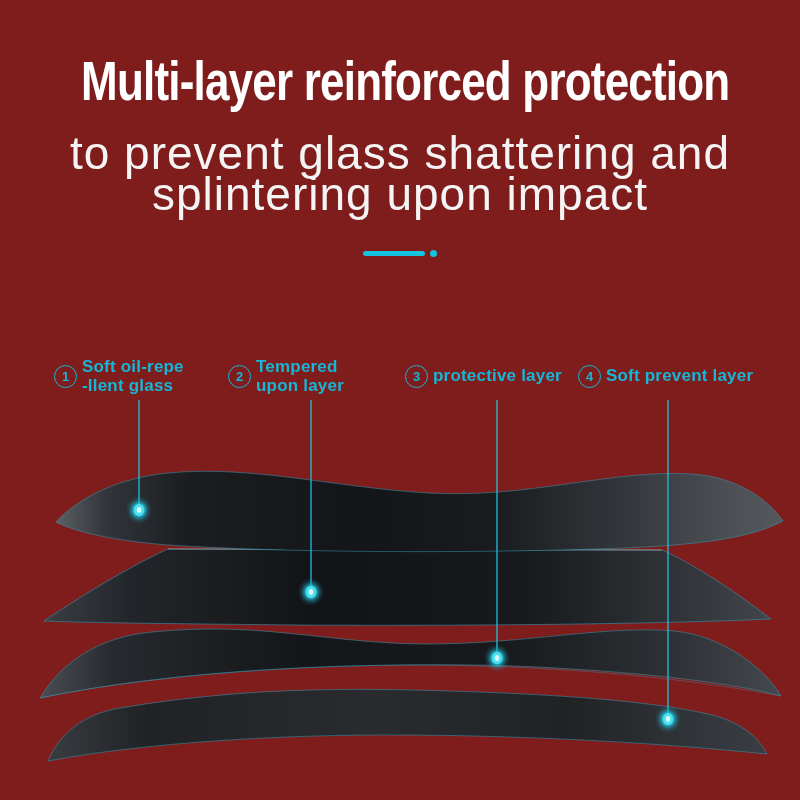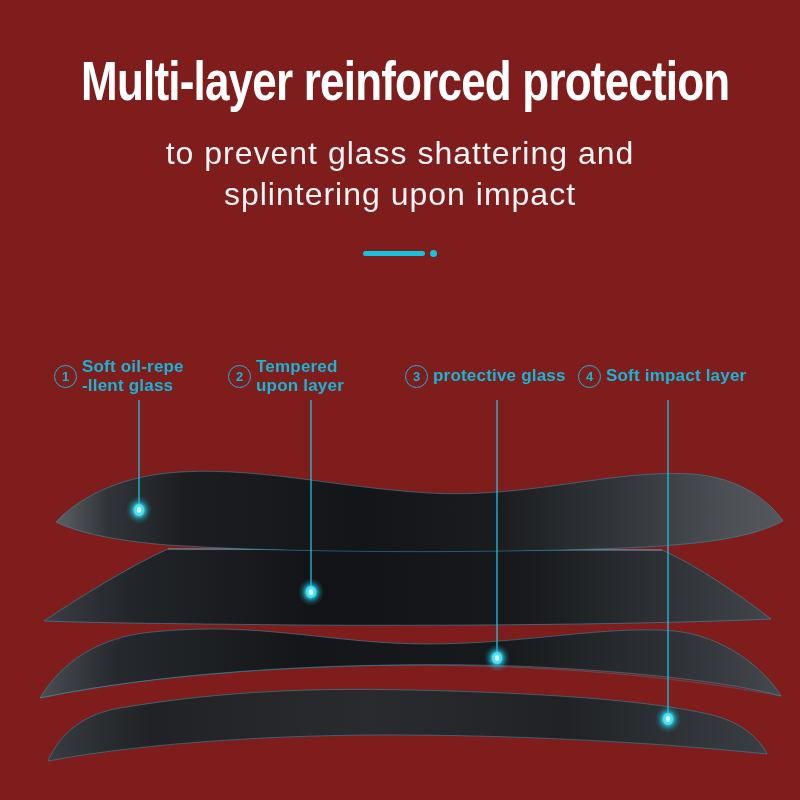--- a/index.html
+++ b/index.html
@@ -15,21 +15,21 @@
     position:absolute;top:50px;left:0;width:800px;
     text-align:center;
     color:#fff;
     font-size:55px;font-weight:bold;letter-spacing:-1px;
     line-height:62px;white-space:nowrap;
   }
   .title .squeeze{display:inline-block;transform:scaleX(0.80);transform-origin:50% 50%;}
   .subtitle{
     position:absolute;top:133px;left:0;width:800px;
     text-align:center;color:#f4f4f4;
-    font-size:32px;font-weight:normal;letter-spacing:1px;
+    font-size:46px;font-weight:normal;letter-spacing:1px;
     line-height:41px;
   }
   
   .divider{
     position:absolute;top:250px;left:363px;
     display:flex;align-items:center;gap:5px;
   }
   .divider .bar{width:62px;height:5px;border-radius:3px;background:var(--accent-bright,#14c4de);}
   .divider .dot{width:7px;height:7px;border-radius:50%;background:var(--accent-bright,#14c4de);}
   
@@ -86,28 +86,28 @@
     <span class="num-circle">2</span>
     <span class="label-text">
       <span>Tempered</span>
       <span>upon layer</span>
     </span>
   </div>
 
   <div class="layer-label lbl-3">
     <span class="num-circle">3</span>
     <span class="label-text">
-      <span>protective glass</span>
+      <span>protective layer</span>
     </span>
   </div>
 
   <div class="layer-label lbl-4">
     <span class="num-circle">4</span>
     <span class="label-text">
-      <span>Soft impact layer</span>
+      <span>Soft prevent layer</span>
       <span></span>
     </span>
   </div>
 
   <svg class="diagram" viewBox="0 0 800 800">
     <defs>
       <linearGradient id="g1" x1="0" y1="0" x2="1" y2="0">
         <stop offset="0" stop-color="#5b6063"></stop>
         <stop offset="0.07" stop-color="#31353a"></stop>
         <stop offset="0.18" stop-color="#1b1d20"></stop>

